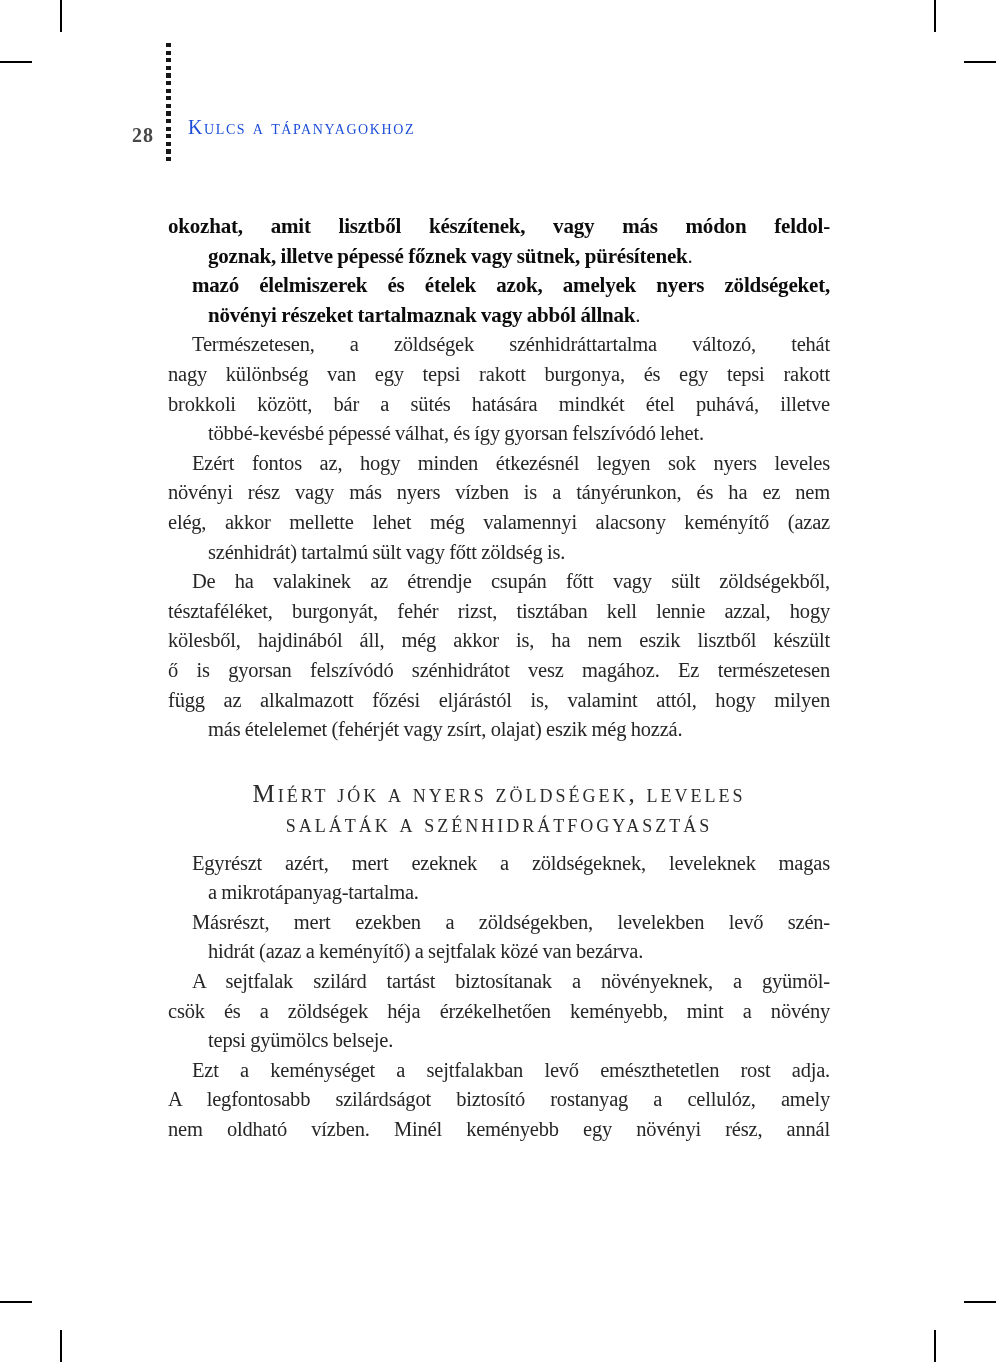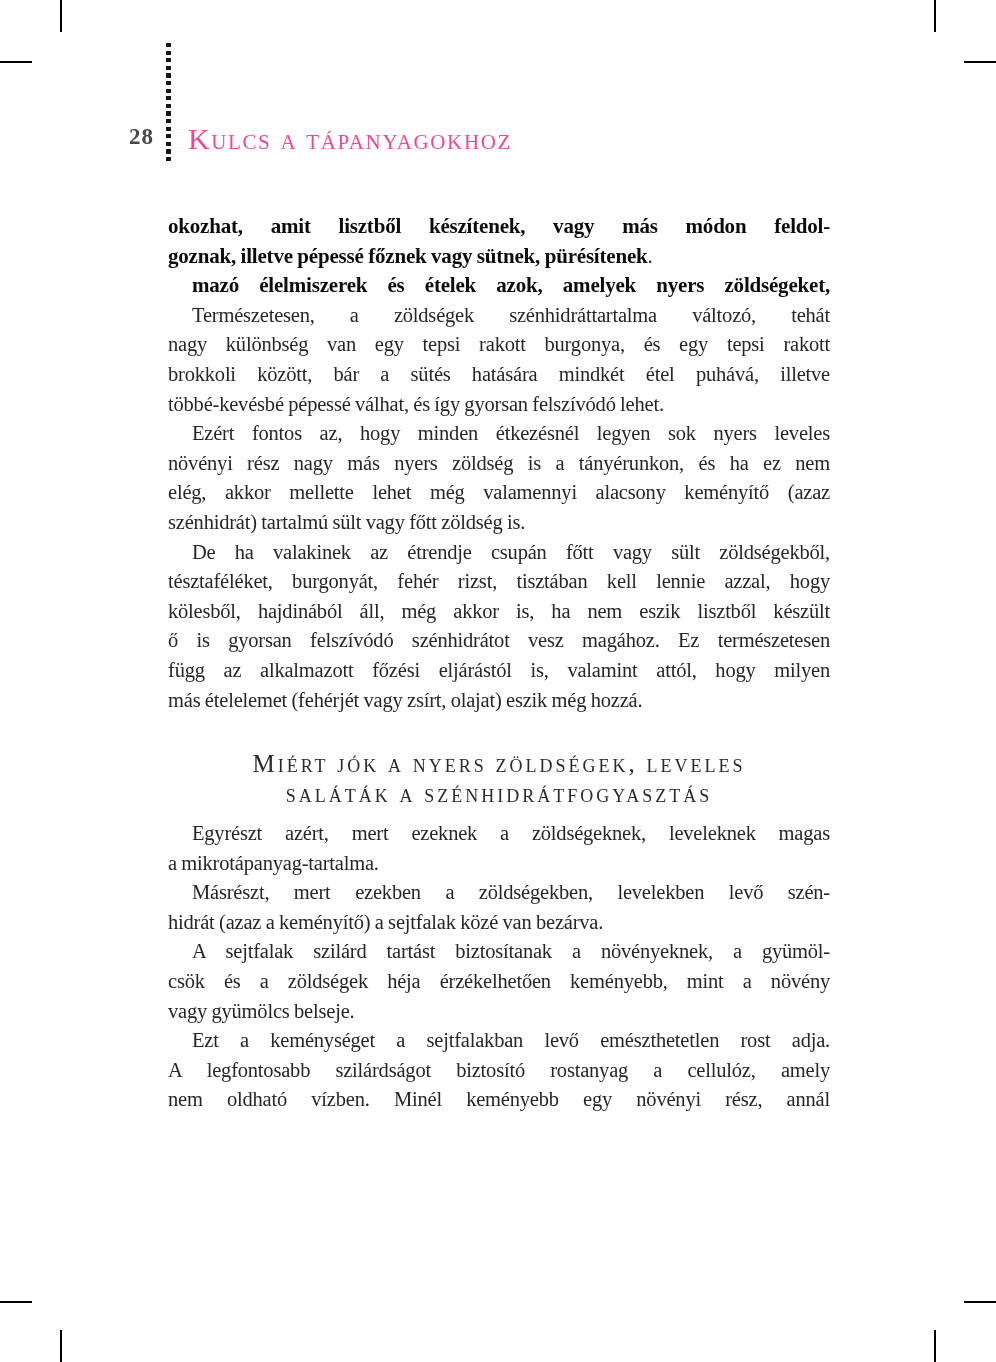--- a/index.html
+++ b/index.html
@@ -8,32 +8,32 @@
   
   .mark{position:absolute;background:#000;}
   .mark.v{width:2px;height:32px;}
   .mark.h{width:32px;height:2px;}
   .m-tl-v{left:60px;top:0;}      .m-tl-h{left:0;top:61px;}
   .m-tr-v{left:934px;top:0;}     .m-tr-h{left:964px;top:61px;}
   .m-bl-v{left:60px;top:1330px;} .m-bl-h{left:0;top:1301px;}
   .m-br-v{left:934px;top:1330px;}.m-br-h{left:964px;top:1301px;}
   
   .pagenum{position:absolute;left:112px;top:124px;width:42px;text-align:right;
-           font-weight:700;font-size:23px;color:#474747;letter-spacing:1px;}
+           font-weight:700;font-size:20px;color:#474747;letter-spacing:1px;}
   .dotrule{position:absolute;left:166px;top:43px;width:5px;height:121px;
            background-image:repeating-linear-gradient(to bottom,#161616 0 4.2px,transparent 4.2px 7.6px);}
-  .runhead{position:absolute;left:188px;top:122px;font-variant:small-caps;
-           font-size:30px;letter-spacing:1.6px;color:#ec4899;}
+  .runhead{position:absolute;left:188px;top:116px;font-variant:small-caps;
+           font-size:20px;letter-spacing:1.6px;color:#1d4ed8;}
   
   .bodycol{position:absolute;left:168px;top:212px;width:662px;
            font-size:20.5px;line-height:29.6px;color:#262626;
            letter-spacing:-0.2px;word-spacing:-0.5px;}
   .para{margin:0;padding:0;}
   .line{display:block;height:29.6px;text-align:justify;text-align-last:justify;white-space:nowrap;}
-  .line.end{text-align-last:left;}
+  .line.end{text-align-last:left;margin-left:40px;}
   .para.b{font-weight:700;color:#0c0c0c;font-size:21px;}
   .para.ind .line:first-child{text-indent:24px;}
   .tail{font-weight:400;color:#262626;}
   .heading{margin:34px 0 10px 0;font-weight:400;font-variant:small-caps;
            font-size:25px;line-height:30px;color:#2b2b2b;letter-spacing:3px;font-family:Liberation Serif, serif;}
   .heading .line{height:30px;text-align:center;text-align-last:center;}
 </style>
 </head>
 <body>
 
@@ -54,32 +54,33 @@
 
   <div class="bodycol">
 
     <p class="para b">
       <span class="line">okozhat, amit lisztből készítenek, vagy más módon feldol-</span>
       <span class="line end"><span>goznak, illetve pépessé főznek vagy sütnek, pürésítenek</span><span class="tail">.</span></span>
     </p>
 
     <p class="para b ind">
       <span class="line">mazó élelmiszerek és ételek azok, amelyek nyers zöldségeket,</span>
+      <span class="line end"><span>növényi részeket tartalmaznak vagy abból állnak</span><span class="tail">.</span></span>
     </p>
 
     <p class="para ind">
       <span class="line">Természetesen, a zöldségek szénhidráttartalma változó, tehát</span>
       <span class="line">nagy különbség van egy tepsi rakott burgonya, és egy tepsi rakott</span>
       <span class="line">brokkoli között, bár a sütés hatására mindkét étel puhává, illetve</span>
       <span class="line end">többé-kevésbé pépessé válhat, és így gyorsan felszívódó lehet.</span>
     </p>
 
     <p class="para ind">
       <span class="line">Ezért fontos az, hogy minden étkezésnél legyen sok nyers leveles</span>
-      <span class="line">növényi rész nagy más nyers zöldség is a tányérunkon, és ha ez nem</span>
+      <span class="line">növényi rész vagy más nyers vízben is a tányérunkon, és ha ez nem</span>
       <span class="line">elég, akkor mellette lehet még valamennyi alacsony keményítő (azaz</span>
       <span class="line end">szénhidrát) tartalmú sült vagy főtt zöldség is.</span>
     </p>
 
     <p class="para ind">
       <span class="line">De ha valakinek az étrendje csupán főtt vagy sült zöldségekből,</span>
       <span class="line">tésztaféléket, burgonyát, fehér rizst, tisztában kell lennie azzal, hogy</span>
       <span class="line">kölesből, hajdinából áll, még akkor is, ha nem eszik lisztből készült</span>
       <span class="line">ő is gyorsan felszívódó szénhidrátot vesz magához. Ez természetesen</span>
       <span class="line">függ az alkalmazott főzési eljárástól is, valamint attól, hogy milyen</span>
@@ -97,21 +98,21 @@
     </p>
 
     <p class="para ind">
       <span class="line">Másrészt, mert ezekben a zöldségekben, levelekben levő szén-</span>
       <span class="line end">hidrát (azaz a keményítő) a sejtfalak közé van bezárva.</span>
     </p>
 
     <p class="para ind">
       <span class="line">A sejtfalak szilárd tartást biztosítanak a növényeknek, a gyümöl-</span>
       <span class="line">csök és a zöldségek héja érzékelhetően keményebb, mint a növény</span>
-      <span class="line end">vagy gyümölcs belseje.</span>
+      <span class="line end">tepsi gyümölcs belseje.</span>
     </p>
 
     <p class="para ind">
       <span class="line">Ezt a keménységet a sejtfalakban levő emészthetetlen rost adja.</span>
       <span class="line">A legfontosabb szilárdságot biztosító rostanyag a cellulóz, amely</span>
       <span class="line">nem oldható vízben. Minél keményebb egy növényi rész, annál</span>
     </p>
 
   </div>
 </div>

